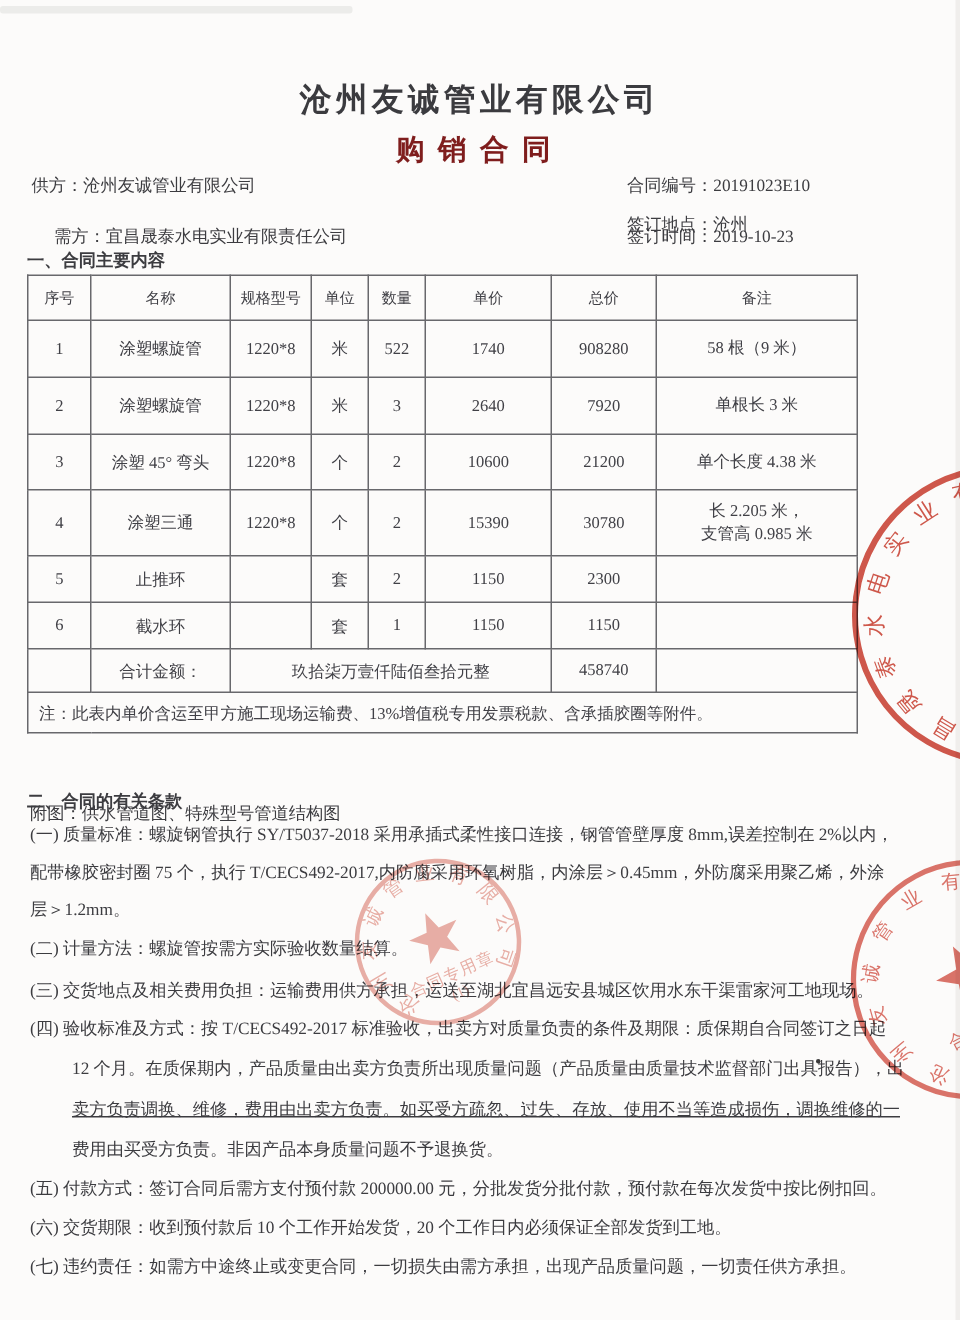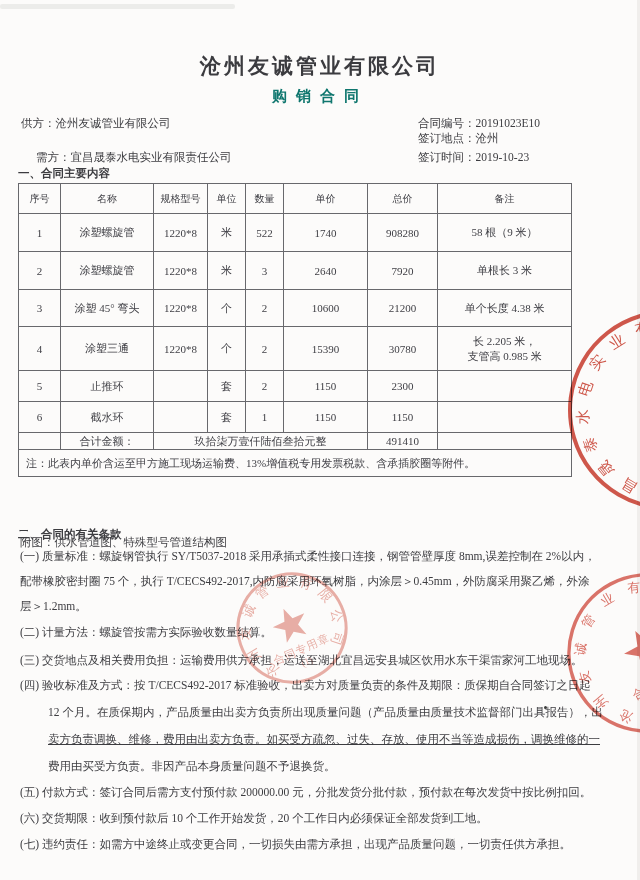--- a/index.html
+++ b/index.html
@@ -9,21 +9,21 @@
     font-family:"Liberation Serif","DejaVu Serif",serif;
     color:#3c3c40;
   }
   .page{position:absolute;inset:0;background:#fcfbfa;}
   .scan-top{position:absolute;left:0;top:4px;width:235px;height:5px;background:#ececea;border-radius:2px;}
   .scan-right{position:absolute;right:0;top:0;width:3px;height:100%;background:#f0eeec;}
 
   .title{position:absolute;top:52px;left:0;width:100%;text-align:center;
     font-size:21px;font-weight:600;letter-spacing:3px;color:#3b3b3f;}
   .subtitle{position:absolute;top:87px;left:0;width:100%;text-align:center;
-    font-size:15px;font-weight:600;letter-spacing:9px;color:#0f766e;}
+    font-size:19px;font-weight:600;letter-spacing:9px;color:#7f1d1d;}
 
   .line{position:absolute;font-size:11.5px;white-space:nowrap;color:#3c3c40;}
   .heading{font-weight:700;}
 
   table{position:absolute;left:18px;top:183px;width:553px;
     border-collapse:collapse;table-layout:fixed;
     font-size:11px;text-align:center;color:#404046;}
   td,th{border:1px solid #68686c;padding:0 2px;font-weight:normal;overflow:hidden;}
   th{font-size:10px;}
   .remark-cell{white-space:pre-line;line-height:1.35;}
@@ -43,21 +43,21 @@
 
   <div class="scan-top"></div>
   <div class="scan-right"></div>
 
   <div class="title">沧州友诚管业有限公司</div>
   <div class="subtitle">购销合同</div>
 
   <div class="line" style="left:21px;top:116px;text-align:right;">供方：沧州友诚管业有限公司</div>
   <div class="line" style="left:36px;top:150px;">需方：宜昌晟泰水电实业有限责任公司</div>
   <div class="line" style="left:418px;top:116px;">合同编号：20191023E10</div>
-  <div class="line" style="left:418px;top:131px;text-align:center;">签订地点：沧州</div>
+  <div class="line" style="left:418px;top:142px;text-align:center;">签订地点：沧州</div>
   <div class="line" style="left:418px;top:150px;">签订时间：2019-10-23</div>
   <div class="line heading" style="left:18px;top:166px;">一、合同主要内容</div>
 
   <table>
     <colgroup>
       <col style="width:42px">
         <col style="width:93px">
         <col style="width:54px">
         <col style="width:38px">
       <col style="width:38px">
@@ -132,25 +132,25 @@
       <tr style="height:31px">
         <td>6</td>
         <td>截水环</td>
         <td></td>
         <td>套</td>
         <td>1</td>
         <td>1150</td>
         <td>1150</td>
         <td class="remark-cell"></td>
       </tr>
-      <tr style="height:17px">
+      <tr style="height:29px">
         <td></td>
         <td>合计金额：</td>
         <td colspan="4">玖拾柒万壹仟陆佰叁拾元整</td>
-        <td>491410</td>
+        <td>458740</td>
         <td></td>
       </tr>
       <tr style="height:27px">
         <td colspan="8" class="note-cell">注：此表内单价含运至甲方施工现场运输费、13%增值税专用发票税款、含承插胶圈等附件。</td>
       </tr>
     </tbody>
   </table>
 
   <div class="line" style="left:20px;top:500px;margin-top:35px;">附图：供水管道图、特殊型号管道结构图</div>
   <div class="line heading" style="left:18px;top:527px;">二、合同的有关条款</div>

